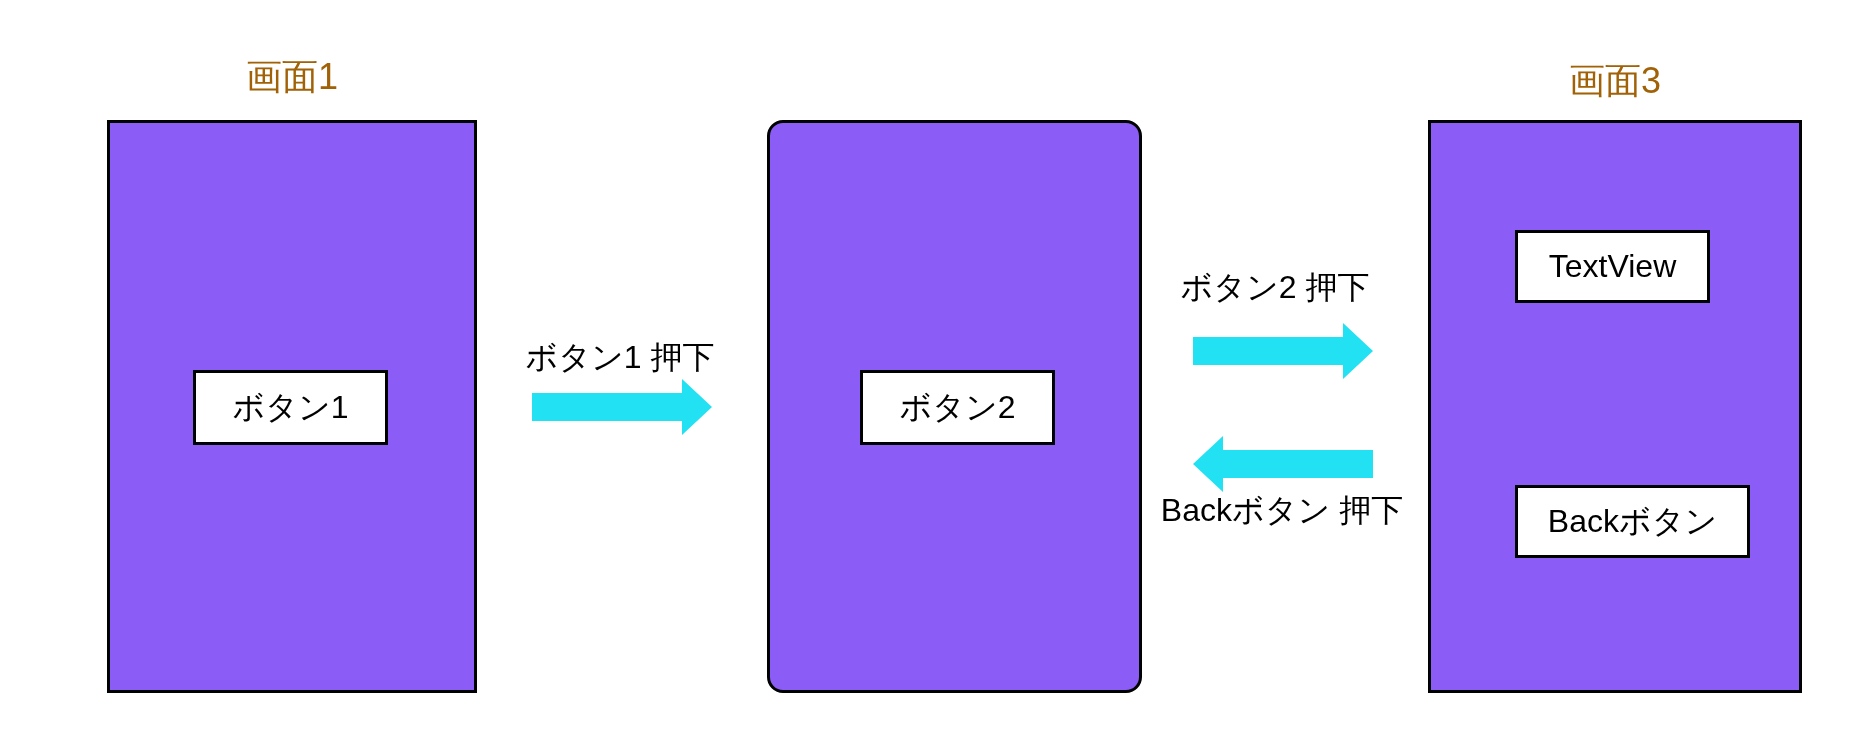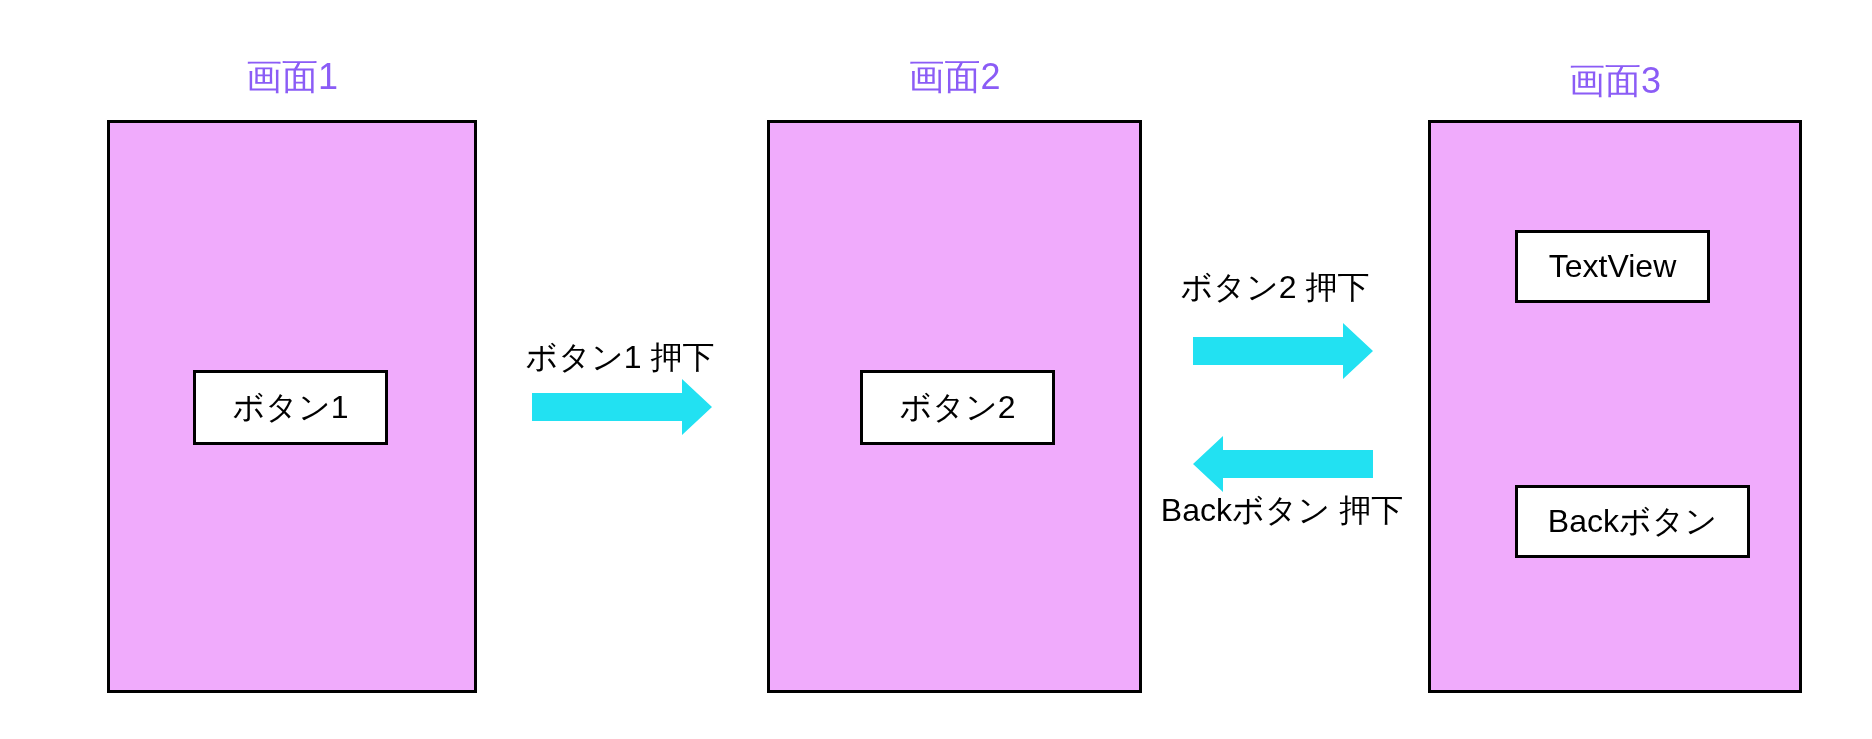--- a/index.html
+++ b/index.html
@@ -13,27 +13,27 @@
     width: 1872px;
     height: 739px;
     background: #ffffff;
     overflow: hidden;
   }
   .screen-title {
     position: absolute;
     text-align: center;
     font-size: 36px;
     line-height: 42px;
-    color: #8b5cf6;
+    color: #a16207;
     white-space: nowrap;
   }
   .screen-frame {
     position: absolute;
     border: 3px solid #000000;
-    background: #f0abfc;
+    background: #8b5cf6;
   }
   .element-box {
     position: absolute;
     border: 3px solid #000000;
     background: #ffffff;
     display: flex;
     align-items: center;
     justify-content: center;
     font-size: 32px;
     white-space: nowrap;
@@ -52,21 +52,21 @@
   }
   .arrow polygon { fill: var(--accent, #22E1F2); }
 
   
   #title-1  { left: 107px;  top: 56px;  width: 370px; }
   #frame-1  { left: 107px;  top: 120px; width: 370px; height: 573px; }
   #button-1 { left: 83px;   top: 247px; width: 195px; height: 75px; }
 
   
   #title-2  { left: 767px;  top: 56px;  width: 375px; }
-  #frame-2  { left: 767px;  top: 120px; width: 375px; height: 573px; }
+  #frame-2  { left: 767px;  top: 120px; width: 375px; height: 573px; border-radius: 16px; }
   #button-2 { left: 90px;   top: 247px; width: 195px; height: 75px; }
 
   
   #title-3  { left: 1428px; top: 60px;  width: 374px; }
   #frame-3  { left: 1428px; top: 120px; width: 374px; height: 573px; }
   #textview { left: 84px;   top: 107px; width: 195px; height: 73px; }
   #backbtn  { left: 84px;   top: 362px; width: 235px; height: 73px; }
 
   
   #t1-label { left: 470px;  top: 338px; width: 300px; }
@@ -88,21 +88,20 @@
   <div id="title-1" class="screen-title">画面1</div>
   <div id="frame-1" class="screen-frame">
     <div id="button-1" class="element-box">ボタン1</div>
   </div>
 
   <div id="t1-label" class="transition-label">ボタン1 押下</div>
   <svg id="t1-arrow" class="arrow" width="180" height="56" viewBox="0 0 180 56" aria-hidden="true">
     <polygon points="0,14 150,14 150,0 180,28 150,56 150,42 0,42"></polygon>
   </svg>
 
-  <div id="title-2" class="screen-title">画面2</div>
   <div id="frame-2" class="screen-frame">
     <div id="button-2" class="element-box">ボタン2</div>
   </div>
 
   <div id="t2-label" class="transition-label">ボタン2 押下</div>
   <svg id="t2-arrow" class="arrow" width="180" height="56" viewBox="0 0 180 56" aria-hidden="true">
     <polygon points="0,14 150,14 150,0 180,28 150,56 150,42 0,42"></polygon>
   </svg>
 
   <svg id="t3-arrow" class="arrow" width="180" height="56" viewBox="0 0 180 56" aria-hidden="true">

